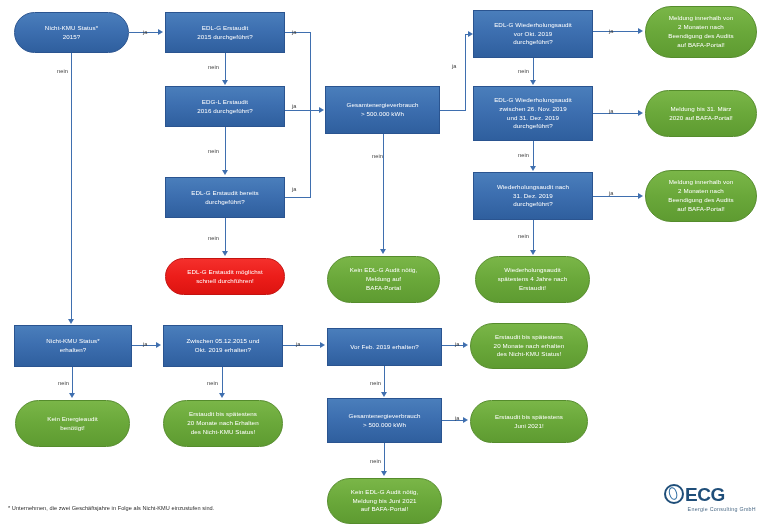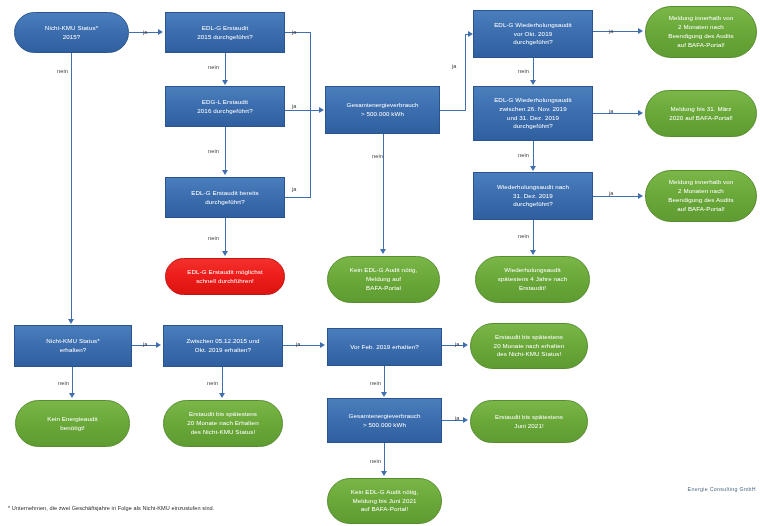--- a/index.html
+++ b/index.html
@@ -298,16 +298,20 @@
     <div class="edge-label" style="left: 296px; top: 341px;">ja</div>
     <div class="edge-label" style="left: 455px; top: 341px;">ja</div>
     <div class="edge-label" style="left: 58px; top: 380px;">nein</div>
     <div class="edge-label" style="left: 207px; top: 380px;">nein</div>
     <div class="edge-label" style="left: 370px; top: 380px;">nein</div>
     <div class="edge-label" style="left: 455px; top: 415px;">ja</div>
     <div class="edge-label" style="left: 370px; top: 458px;">nein</div>
     <div id="footnote">* Unternehmen, die zwei Geschäftsjahre in Folge als Nicht-KMU einzustufen sind.</div>
 
   <div id="logo">
+    <div class="logo-row">
+      <span class="logo-mark"></span>
+      <span class="logo-word">ECG</span>
+    </div>
     <div class="logo-sub">Energie Consulting GmbH</div>
   </div>
 
 </div>
 
 </body></html>

